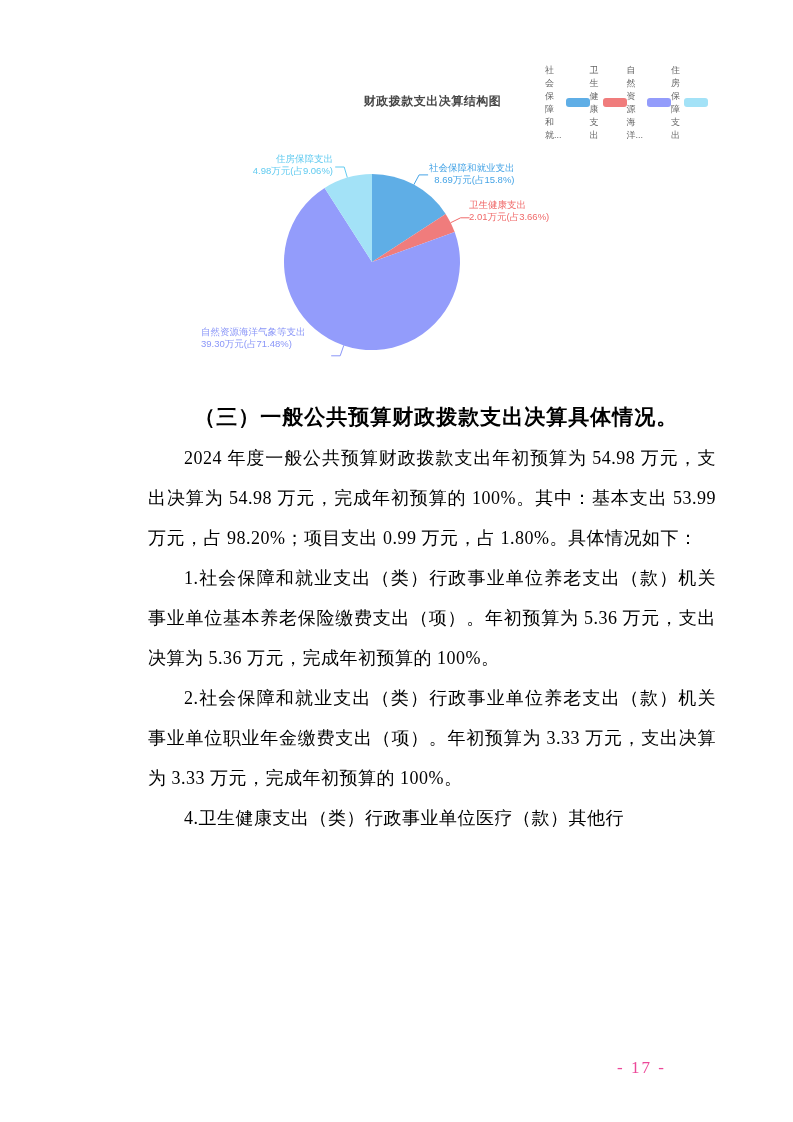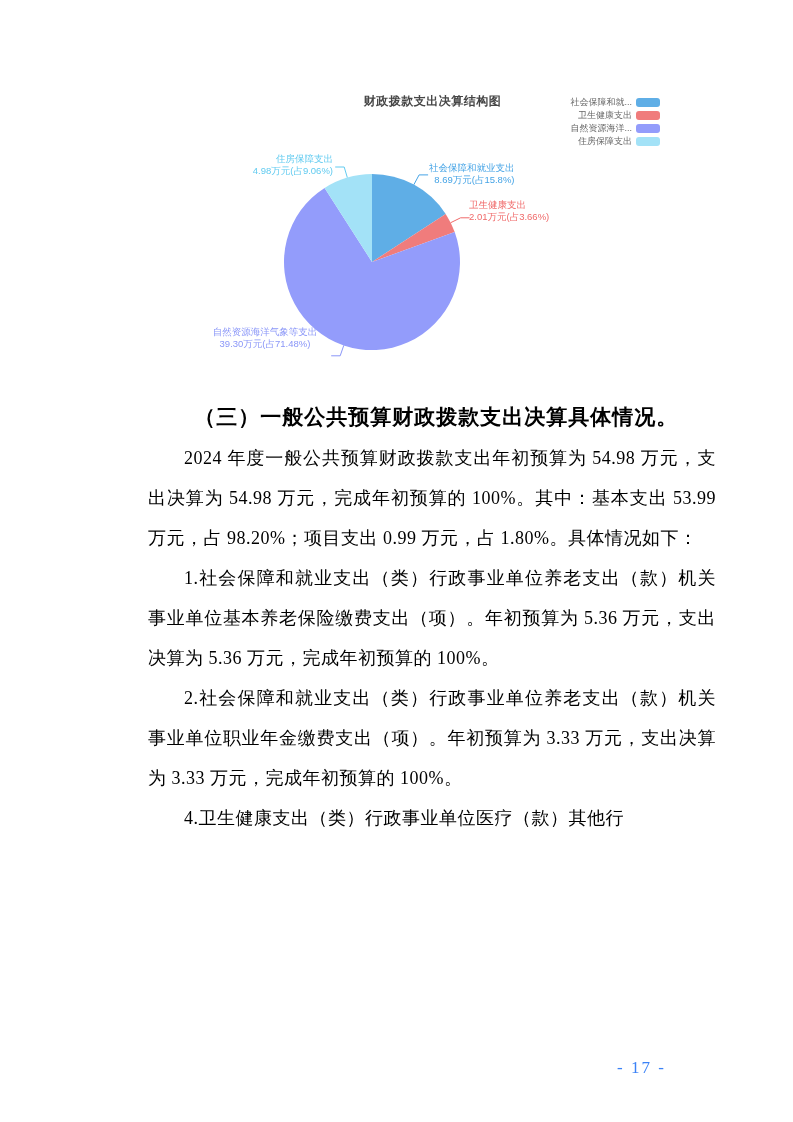--- a/index.html
+++ b/index.html
@@ -2,39 +2,39 @@
 <html><head>
 <meta charset="utf-8">
 <style>
   html,body{margin:0;padding:0;background:#888;}
   .page{position:relative;width:793px;height:1122px;background:#ffffff;overflow:hidden;
         font-family:"Liberation Serif",serif;}
   
   .chart-title{position:absolute;top:93px;left:0;width:100%;text-align:center;
         font-family:"Liberation Sans",sans-serif;font-weight:bold;font-size:12px;color:#464646;
         letter-spacing:0.5px;padding-left:36px;}
-  .legend{position:absolute;top:96px;left:545px;width:115px;display:flex;flex-direction:column;}
+  .legend{position:absolute;top:96px;left:545px;width:115px;display:flex;flex-direction:row;}
   .legend-row{display:flex;align-items:center;justify-content:flex-end;gap:4px;height:13px;
         font-family:"Liberation Sans",sans-serif;font-size:9px;color:#666;}
   .legend-swatch{width:24px;height:9px;border-radius:3px;flex:0 0 auto;}
   #pie-svg{position:absolute;left:0;top:0;}
   .pie-label{position:absolute;font-family:"Liberation Sans",sans-serif;font-size:9.5px;
         line-height:12px;white-space:nowrap;}
   .pl-shebao{left:429px;top:162px;text-align:right;}
   .pl-weisheng{left:469px;top:199px;text-align:left;}
   .pl-zhufang{left:229px;top:153px;width:104px;text-align:right;}
-  .pl-ziran{left:201px;top:326px;width:128px;text-align:center;}
+  .pl-ziran{left:201px;top:326px;width:128px;text-align:left;}
   
   .doc{position:absolute;left:113px;top:396px;width:568px;color:#000;margin-left:35px;}
   .doc-heading{margin:0;font-size:21px;font-weight:bold;line-height:42px;text-indent:2.2em;
         letter-spacing:1px;}
   .doc p{margin:0;font-size:18px;line-height:40px;text-align:justify;text-indent:2em;
         letter-spacing:0.5px;}
   .doc p b{font-weight:normal;}
-  .page-number{position:absolute;left:617px;top:1058px;font-size:17px;color:#3b82f6;
+  .page-number{position:absolute;left:617px;top:1058px;font-size:17px;color:#ec4899;
         letter-spacing:2px;}
 </style>
 </head>
 <body>
 
 <div class="page">
 
   <div class="chart-title">财政拨款支出决算结构图</div>
 
   <div class="legend">

